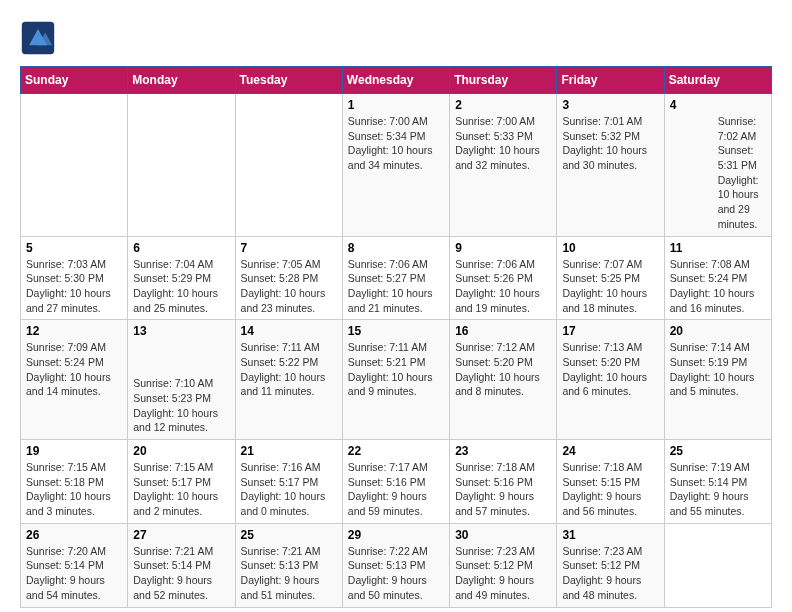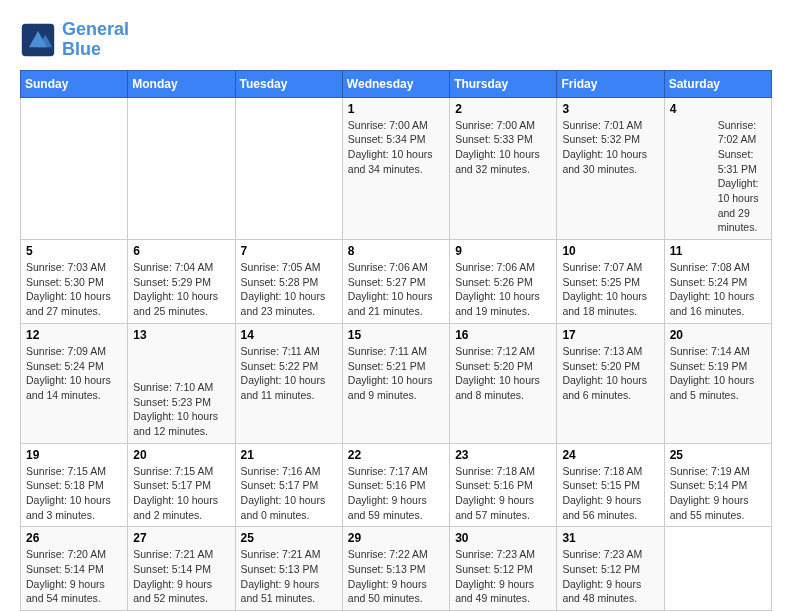--- a/index.html
+++ b/index.html
@@ -45,21 +45,21 @@
     .subtitle {
       font-size: 15px;
       color: #333;
     }
     .calendar {
       width: 100%;
       border-collapse: collapse;
       font-size: 11px;
     }
     .calendar thead th {
-      background: #3b82f6;
+      background: #be185d;
       color: #fff;
       padding: 6px 4px;
       text-align: left;
       font-size: 12px;
       font-weight: bold;
       border: 1px solid #2a5db0;
     }
     .calendar tbody td {
       border: 1px solid #ccc;
       vertical-align: top;
@@ -92,24 +92,20 @@
 </head>
 <body>
 
 <div class="header">
   <div class="logo">
     <svg class="logo-icon" viewBox="0 0 40 40">
       <rect x="2" y="2" width="36" height="36" rx="4" fill="#1a3a6e"></rect>
       <polygon points="10,28 20,10 30,28" fill="#4a90d9"></polygon>
       <polygon points="20,28 28,14 36,28" fill="#4a90d9" opacity="0.7"></polygon>
     </svg>
-    <div class="logo-text">
-      <div><span>General</span></div>
-      <div style="color:#4a90d9;">Blue</div>
-    </div>
   </div>
   <div class="title-block">
     <div class="main-title"></div>
     <div class="subtitle"></div>
   </div>
 </div>
 
 <table class="calendar">
   <thead>
     <tr id="header-row">

